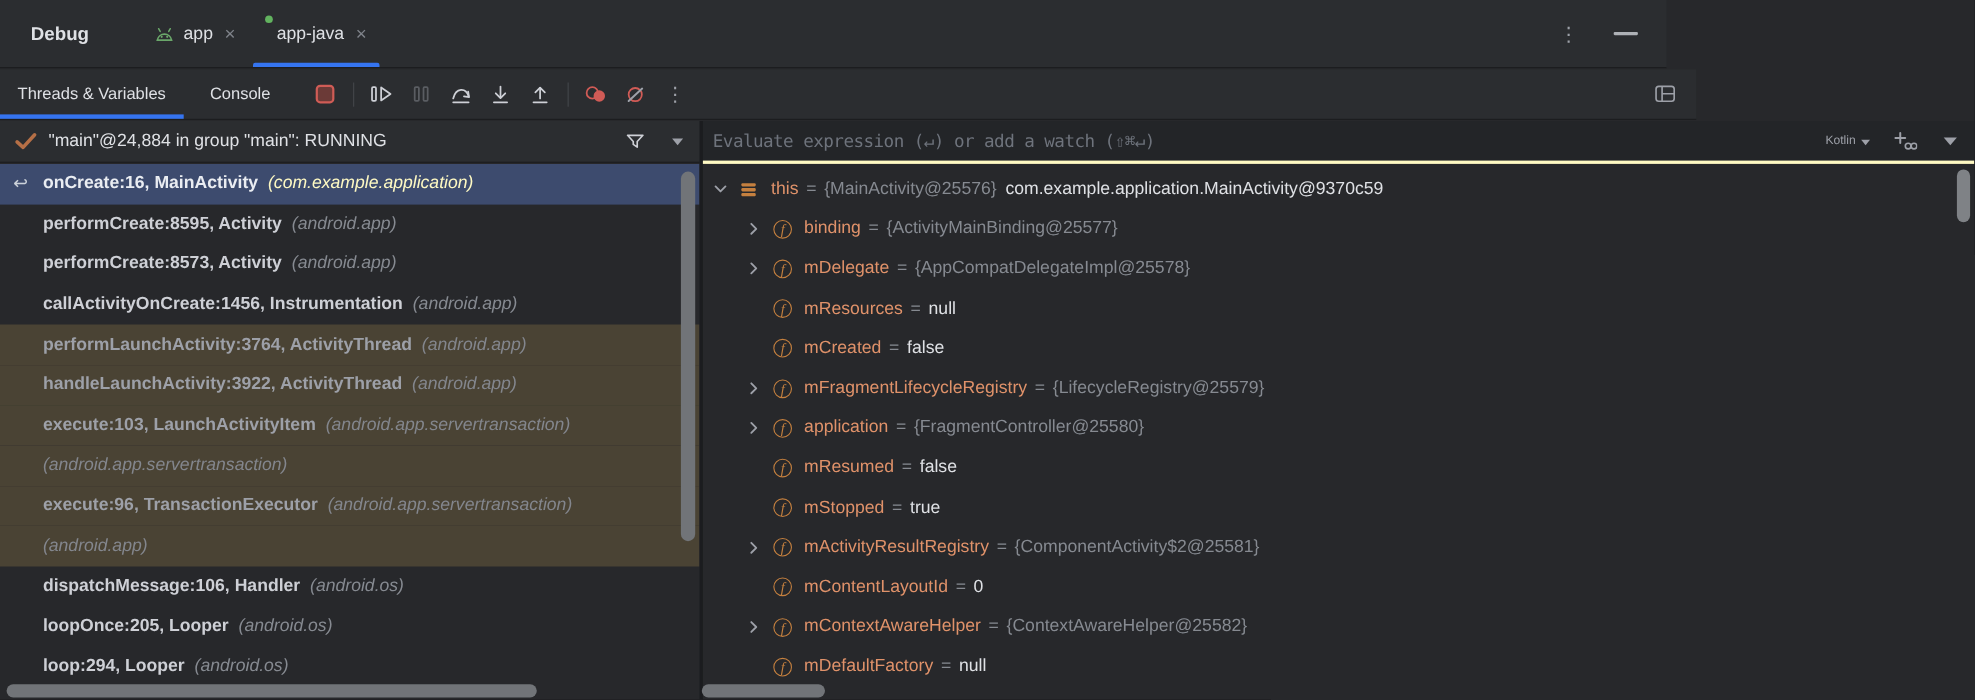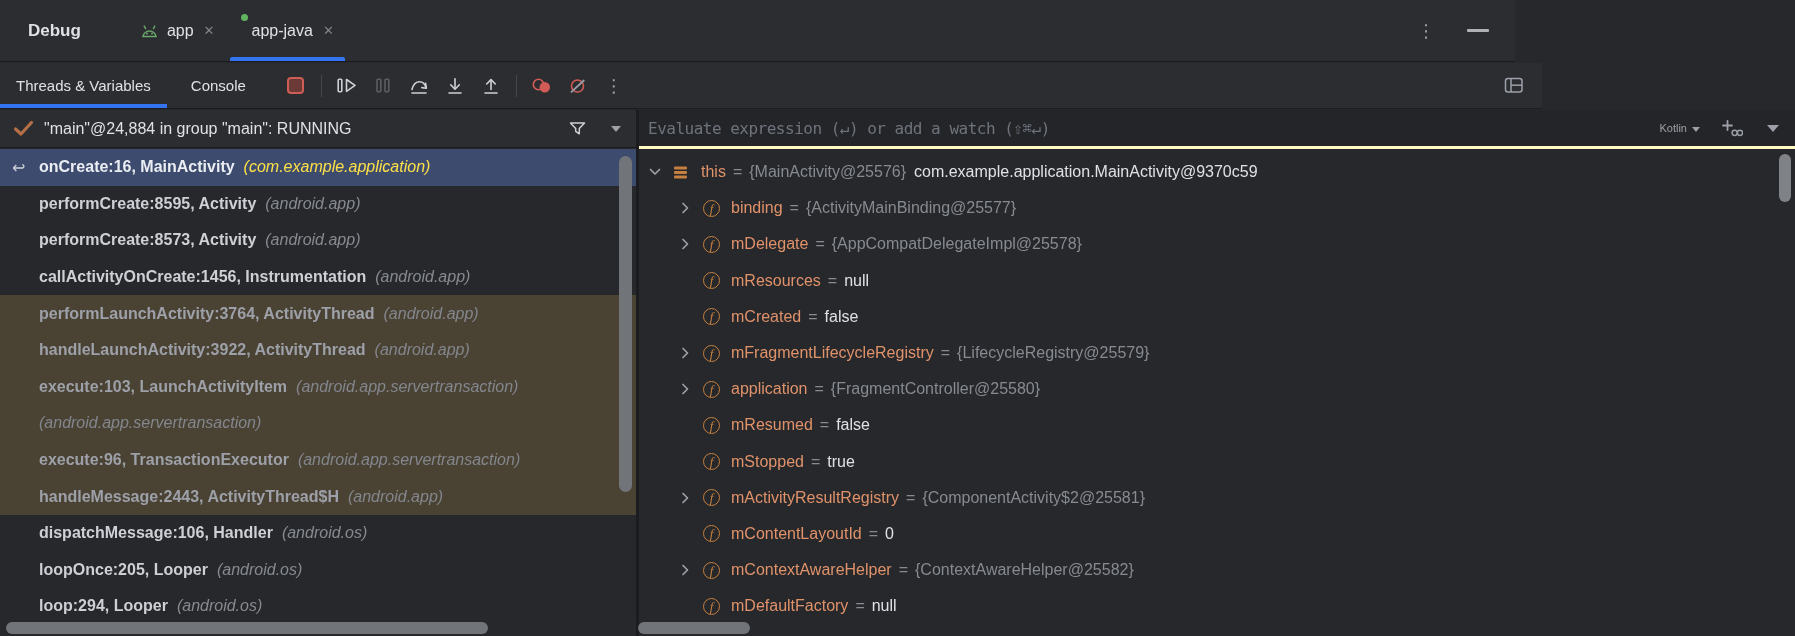--- a/index.html
+++ b/index.html
@@ -44,21 +44,21 @@
              white-space:nowrap;overflow:hidden;box-sizing:border-box;}
   .frame-row .frame-icon{display:none;}
   .frame-row.selected{background:#3d4b6e;padding-left:12px;}
   .frame-row.selected .frame-icon{display:inline-block;width:27px;color:#ccd2da;font-size:16px;}
   .frame-row.library{background:#4a4334;}
   .frame-text{color:#ced0d6;margin-right:9px;font-weight:bold;}
   .frame-pkg{color:#868a91;font-style:italic;}
   .frame-row.library .frame-text{color:#9da0a8;}
   .frame-row.library .frame-pkg{color:#83868d;}
   .frame-row.selected .frame-text{color:#eaedf2;}
-  .frame-row.selected .frame-pkg{color:#fde047;}
+  .frame-row.selected .frame-pkg{color:#fef9c3;}
 
   .divider{position:absolute;left:636px;top:110px;width:3px;height:526px;background:#1b1c1f;}
 
   
   .eval-bar{position:absolute;left:639px;top:110px;width:1156px;height:39px;background:#232528;
             display:flex;align-items:center;box-sizing:border-box;border-bottom:3px solid #fef9c3;}
   .eval-placeholder{margin-left:9px;font-family:"DejaVu Sans Mono","DejaVu Sans",monospace;
             font-size:16px;color:#6e737c;letter-spacing:-0.5px;white-space:nowrap;}
   .lang{margin-left:auto;font-size:11px;color:#9da0a8;display:flex;align-items:center;gap:5px;}
   .lang-tri{width:0;height:0;border-left:4px solid transparent;border-right:4px solid transparent;
@@ -264,21 +264,20 @@
   </div>
 
   <div class="frame-row library">
 
     <span class="frame-text">execute:96, TransactionExecutor</span>
     <span class="frame-pkg">(android.app.servertransaction)</span>
   </div>
 
   <div class="frame-row library">
 
-    <span class="frame-text">handleMessage:2443, ActivityThread$H</span>
     <span class="frame-pkg">(android.app)</span>
   </div>
 
   <div class="frame-row normal">
 
     <span class="frame-text">dispatchMessage:106, Handler</span>
     <span class="frame-pkg">(android.os)</span>
   </div>
 
   <div class="frame-row normal">

